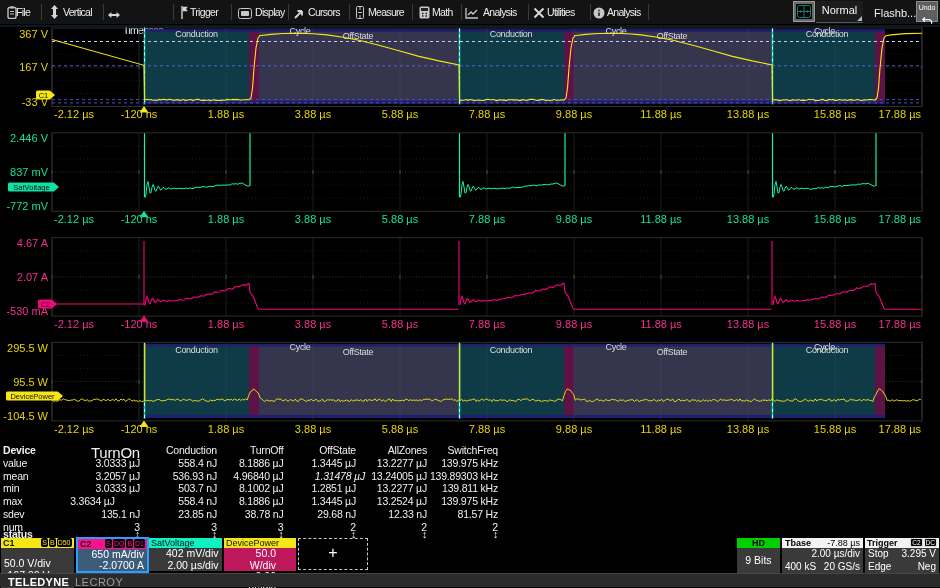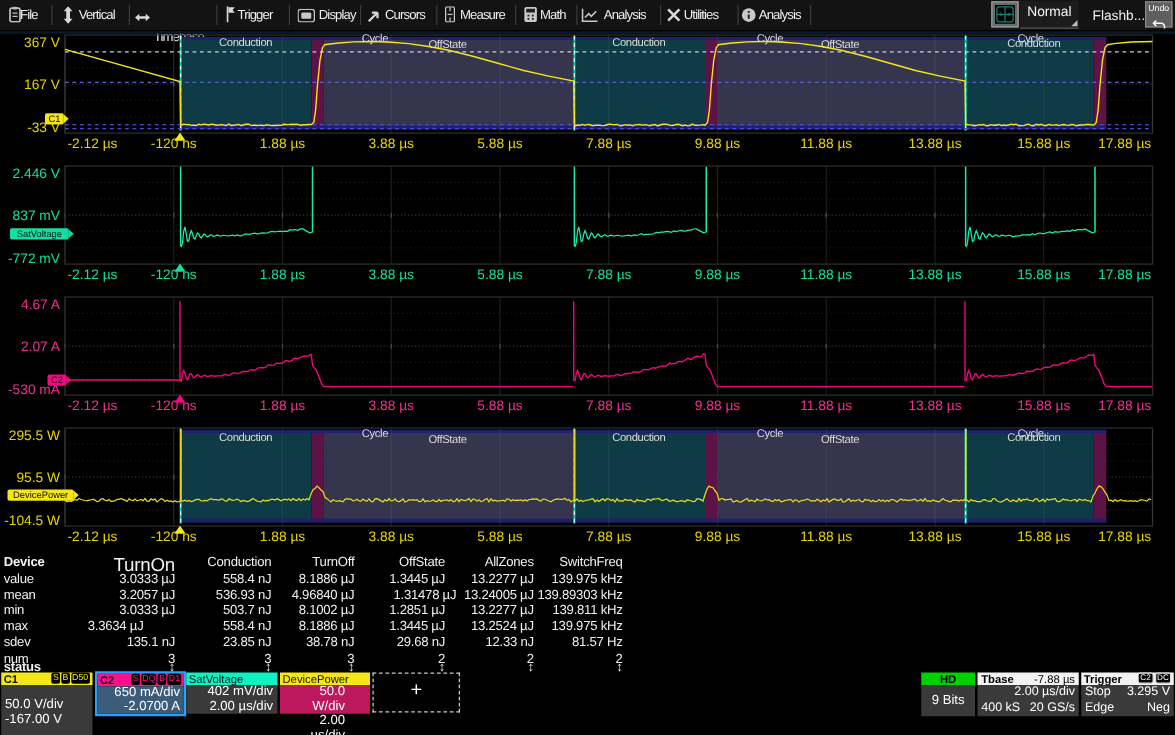--- a/index.html
+++ b/index.html
@@ -394,21 +394,21 @@
     <div style="position:absolute;left:45px;top:457px;width:95px;text-align:right;color:#f0f0f0;font-size:10.5px;letter-spacing:-0.2px;">3.0333 µJ</div>
     <div style="position:absolute;left:122px;top:457px;width:95px;text-align:right;color:#f0f0f0;font-size:10.5px;letter-spacing:-0.2px;">558.4 nJ</div>
     <div style="position:absolute;left:188.5px;top:457px;width:95px;text-align:right;color:#f0f0f0;font-size:10.5px;letter-spacing:-0.2px;">8.1886 µJ</div>
     <div style="position:absolute;left:261px;top:457px;width:95px;text-align:right;color:#f0f0f0;font-size:10.5px;letter-spacing:-0.2px;">1.3445 µJ</div>
     <div style="position:absolute;left:332px;top:457px;width:95px;text-align:right;color:#f0f0f0;font-size:10.5px;letter-spacing:-0.2px;">13.2277 µJ</div>
     <div style="position:absolute;left:403px;top:457px;width:95px;text-align:right;color:#f0f0f0;font-size:10.5px;letter-spacing:-0.2px;">139.975 kHz</div>
 <div style="position:absolute;left:3px;top:469.7px;color:#f0f0f0;font-size:10.5px;letter-spacing:-0.2px;">mean</div>
     <div style="position:absolute;left:45px;top:469.7px;width:95px;text-align:right;color:#f0f0f0;font-size:10.5px;letter-spacing:-0.2px;">3.2057 µJ</div>
     <div style="position:absolute;left:122px;top:469.7px;width:95px;text-align:right;color:#f0f0f0;font-size:10.5px;letter-spacing:-0.2px;">536.93 nJ</div>
     <div style="position:absolute;left:188.5px;top:469.7px;width:95px;text-align:right;color:#f0f0f0;font-size:10.5px;letter-spacing:-0.2px;">4.96840 µJ</div>
-    <div style="position:absolute;left:261px;top:469.7px;width:104px;text-align:right;color:#f0f0f0;font-size:10.5px;letter-spacing:-0.2px;">1.31478 µJ</div>
+    <div style="position:absolute;left:261px;top:469.7px;width:104px;text-align:right;color:#f0f0f0;font-size:10.5px;letter-spacing:-0.2px;font-style:italic;">1.31478 µJ</div>
     <div style="position:absolute;left:332px;top:469.7px;width:95px;text-align:right;color:#f0f0f0;font-size:10.5px;letter-spacing:-0.2px;">13.24005 µJ</div>
     <div style="position:absolute;left:403px;top:469.7px;width:95px;text-align:right;color:#f0f0f0;font-size:10.5px;letter-spacing:-0.2px;">139.89303 kHz</div>
 <div style="position:absolute;left:3px;top:482.4px;color:#f0f0f0;font-size:10.5px;letter-spacing:-0.2px;">min</div>
     <div style="position:absolute;left:45px;top:482.4px;width:95px;text-align:right;color:#f0f0f0;font-size:10.5px;letter-spacing:-0.2px;">3.0333 µJ</div>
     <div style="position:absolute;left:122px;top:482.4px;width:95px;text-align:right;color:#f0f0f0;font-size:10.5px;letter-spacing:-0.2px;">503.7 nJ</div>
     <div style="position:absolute;left:188.5px;top:482.4px;width:95px;text-align:right;color:#f0f0f0;font-size:10.5px;letter-spacing:-0.2px;">8.1002 µJ</div>
     <div style="position:absolute;left:261px;top:482.4px;width:95px;text-align:right;color:#f0f0f0;font-size:10.5px;letter-spacing:-0.2px;">1.2851 µJ</div>
     <div style="position:absolute;left:332px;top:482.4px;width:95px;text-align:right;color:#f0f0f0;font-size:10.5px;letter-spacing:-0.2px;">13.2277 µJ</div>
     <div style="position:absolute;left:403px;top:482.4px;width:95px;text-align:right;color:#f0f0f0;font-size:10.5px;letter-spacing:-0.2px;">139.811 kHz</div>
 <div style="position:absolute;left:3px;top:495.09999999999997px;color:#f0f0f0;font-size:10.5px;letter-spacing:-0.2px;">max</div>
@@ -467,12 +467,16 @@
         <div>400 kS<span style="float:right">20 GS/s</span></div>
       </div>
     </div>
 <div style="position:absolute;left:865px;top:538px;width:74px;height:35px;">
       <div style="background:#f2f2f2;height:10px;color:#000;font-size:9px;line-height:10px;padding:0 2px;"><span style="font-weight:bold">Trigger</span><span style="float:right"><span style="display:inline-block;background:#000;color:#fff;border:1px solid #ddd;border-radius:2px;font-size:6.5px;line-height:7px;padding:0 1px;vertical-align:top;margin-left:1px;">C2</span><span style="display:inline-block;background:#000;color:#fff;border:1px solid #ddd;border-radius:2px;font-size:6.5px;line-height:7px;padding:0 1px;vertical-align:top;margin-left:1px;">DC</span></span></div>
       <div style="background:#3a3a3a;height:25px;color:#fff;font-size:10px;padding:0 3px;line-height:12.5px;">
         <div>Stop<span style="float:right">3.295 V</span></div>
         <div>Edge<span style="float:right">Neg</span></div>
       </div>
     </div>
+<div style="position:absolute;left:0;top:573px;width:940px;height:13px;background:#2b2b2b;border-top:1px solid #454545;">
+<span style="position:absolute;left:8px;top:2px;color:#fff;font-weight:bold;font-size:11px;letter-spacing:0.3px;">TELEDYNE</span>
+<span style="position:absolute;left:75px;top:2px;color:#9a9a9a;font-size:11px;letter-spacing:0.5px;">LECROY</span>
+</div>
 </div>
 </body></html>

